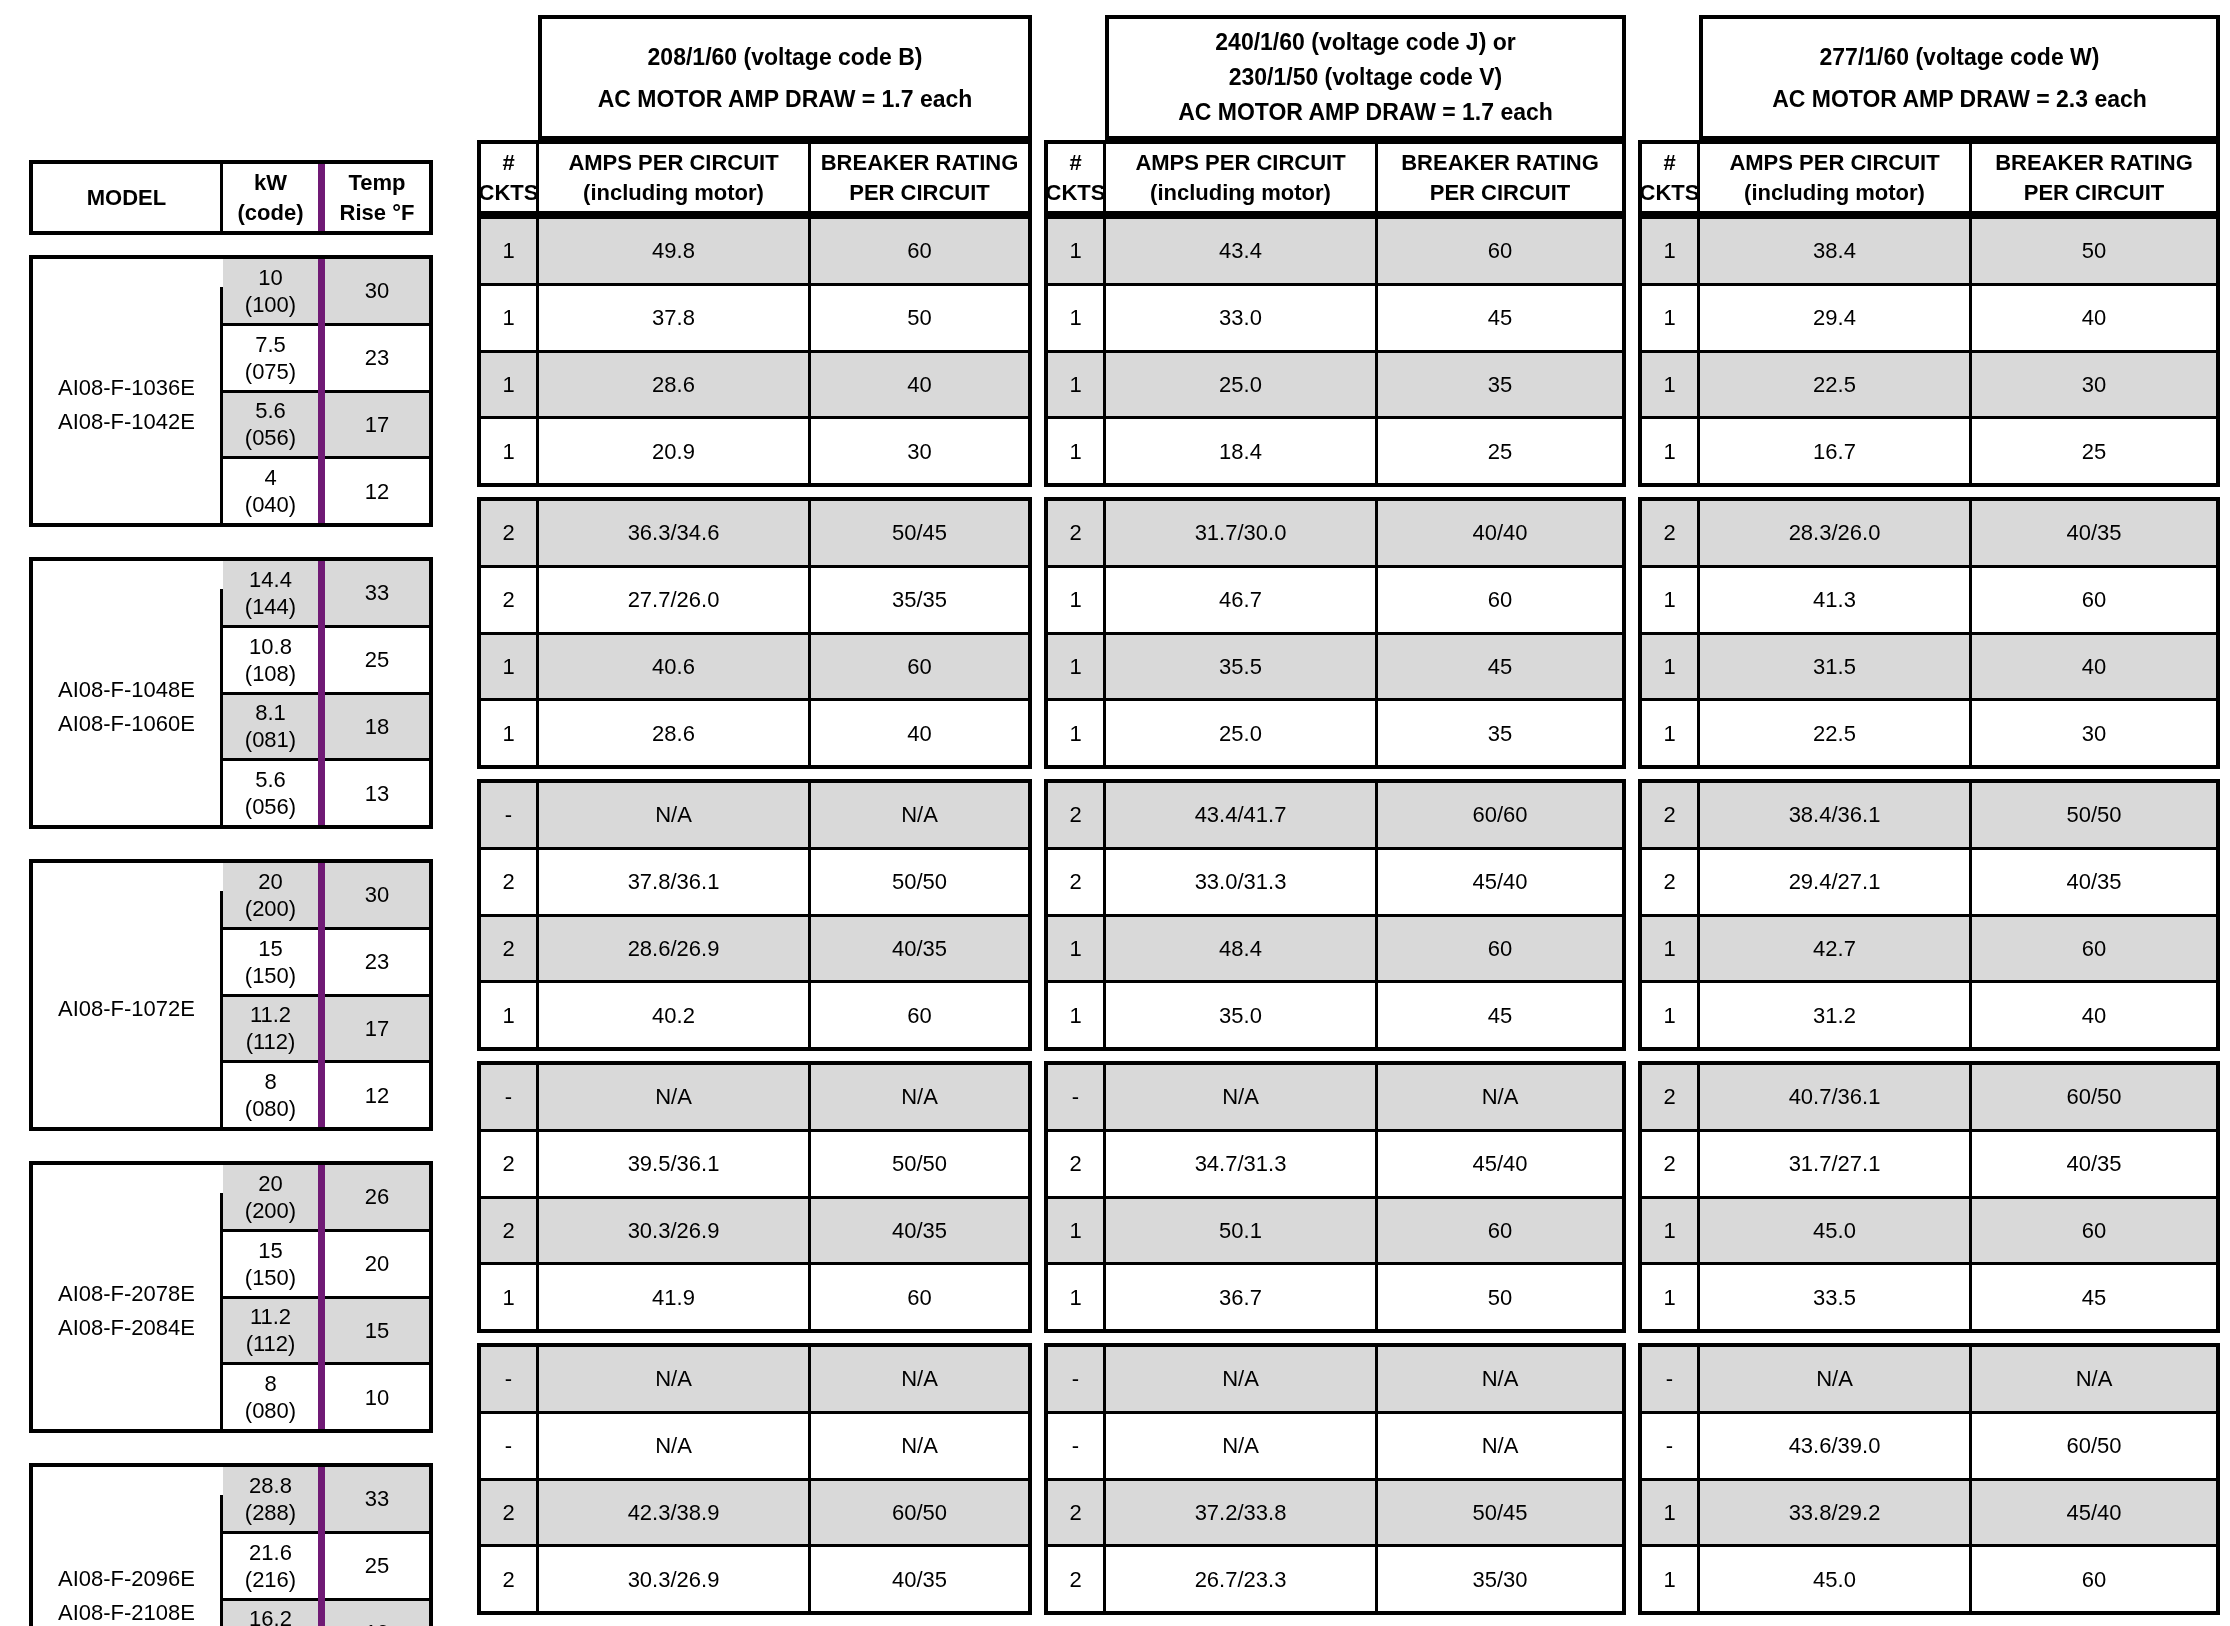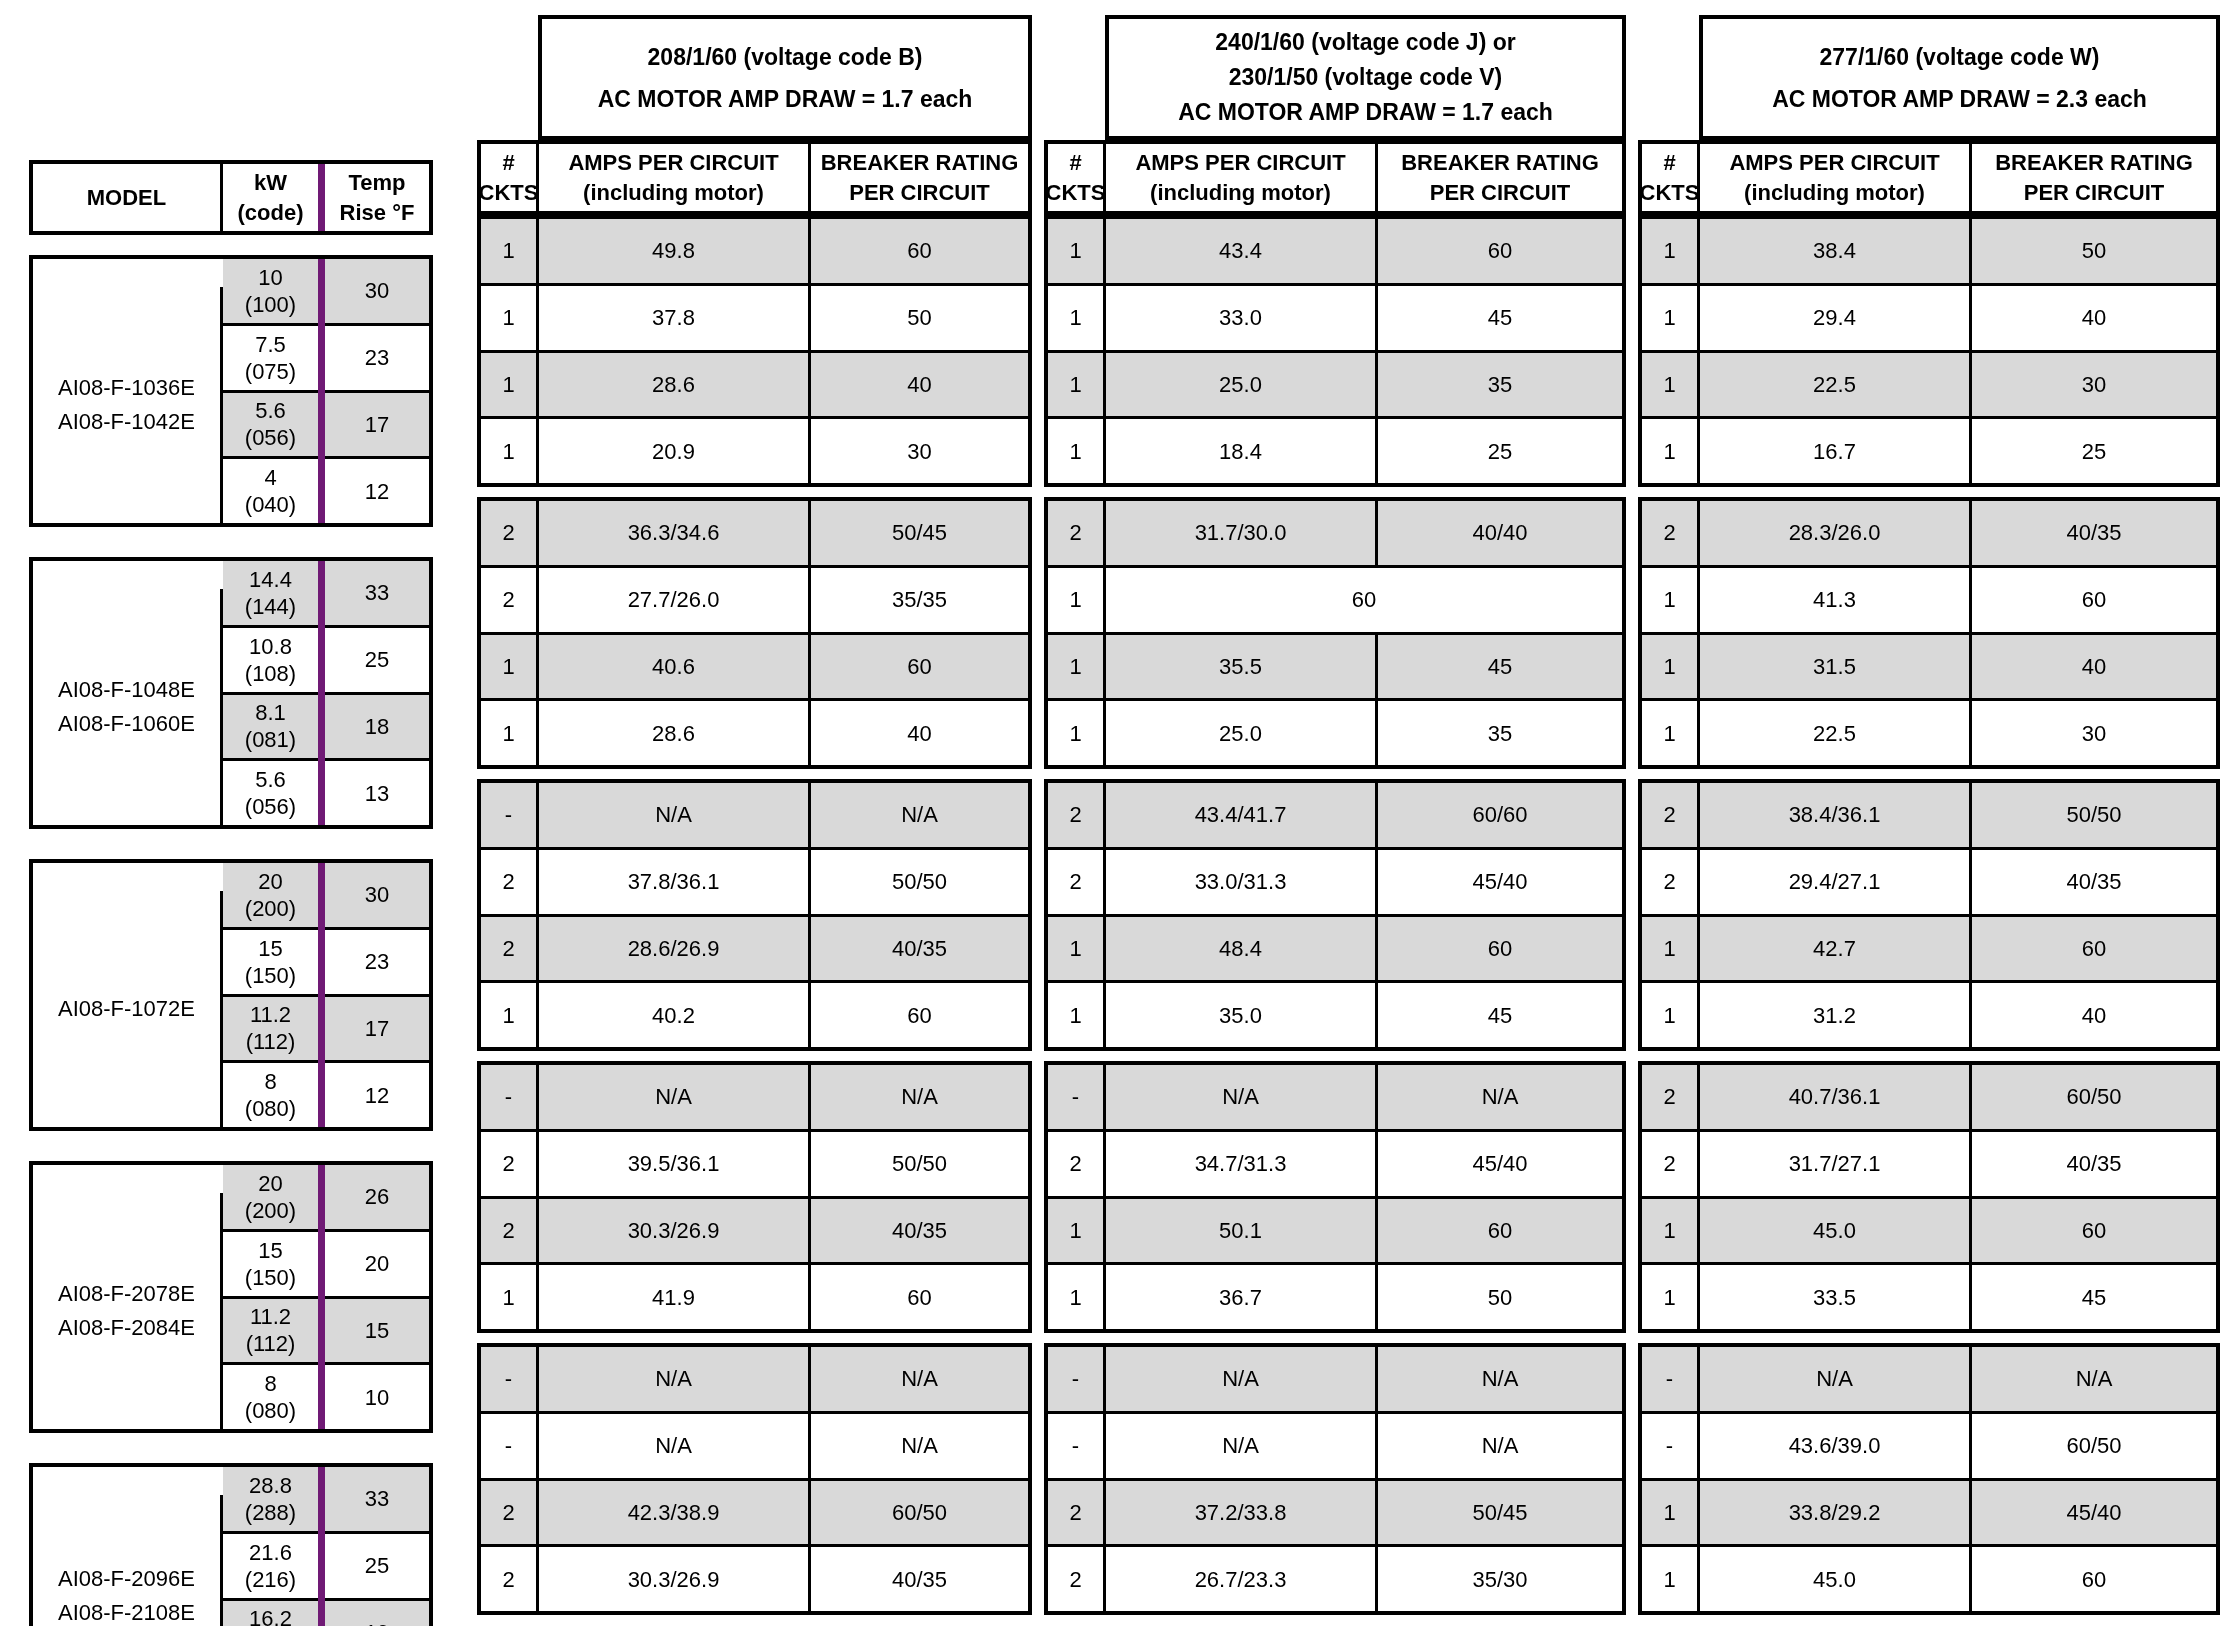--- a/index.html
+++ b/index.html
@@ -389,20 +389,21 @@
         </div>
     </div>
     <div class="grp rows">
       <div class="vrow shade">
           <div class="cell w-ckts">2</div>
           <div class="cell w-amps">31.7/30.0</div>
           <div class="cell w-brk">40/40</div>
         </div>
       <div class="vrow">
           <div class="cell w-ckts">1</div>
+          <div class="cell w-amps">46.7</div>
           <div class="cell w-brk">60</div>
         </div>
       <div class="vrow shade">
           <div class="cell w-ckts">1</div>
           <div class="cell w-amps">35.5</div>
           <div class="cell w-brk">45</div>
         </div>
       <div class="vrow">
           <div class="cell w-ckts">1</div>
           <div class="cell w-amps">25.0</div>

